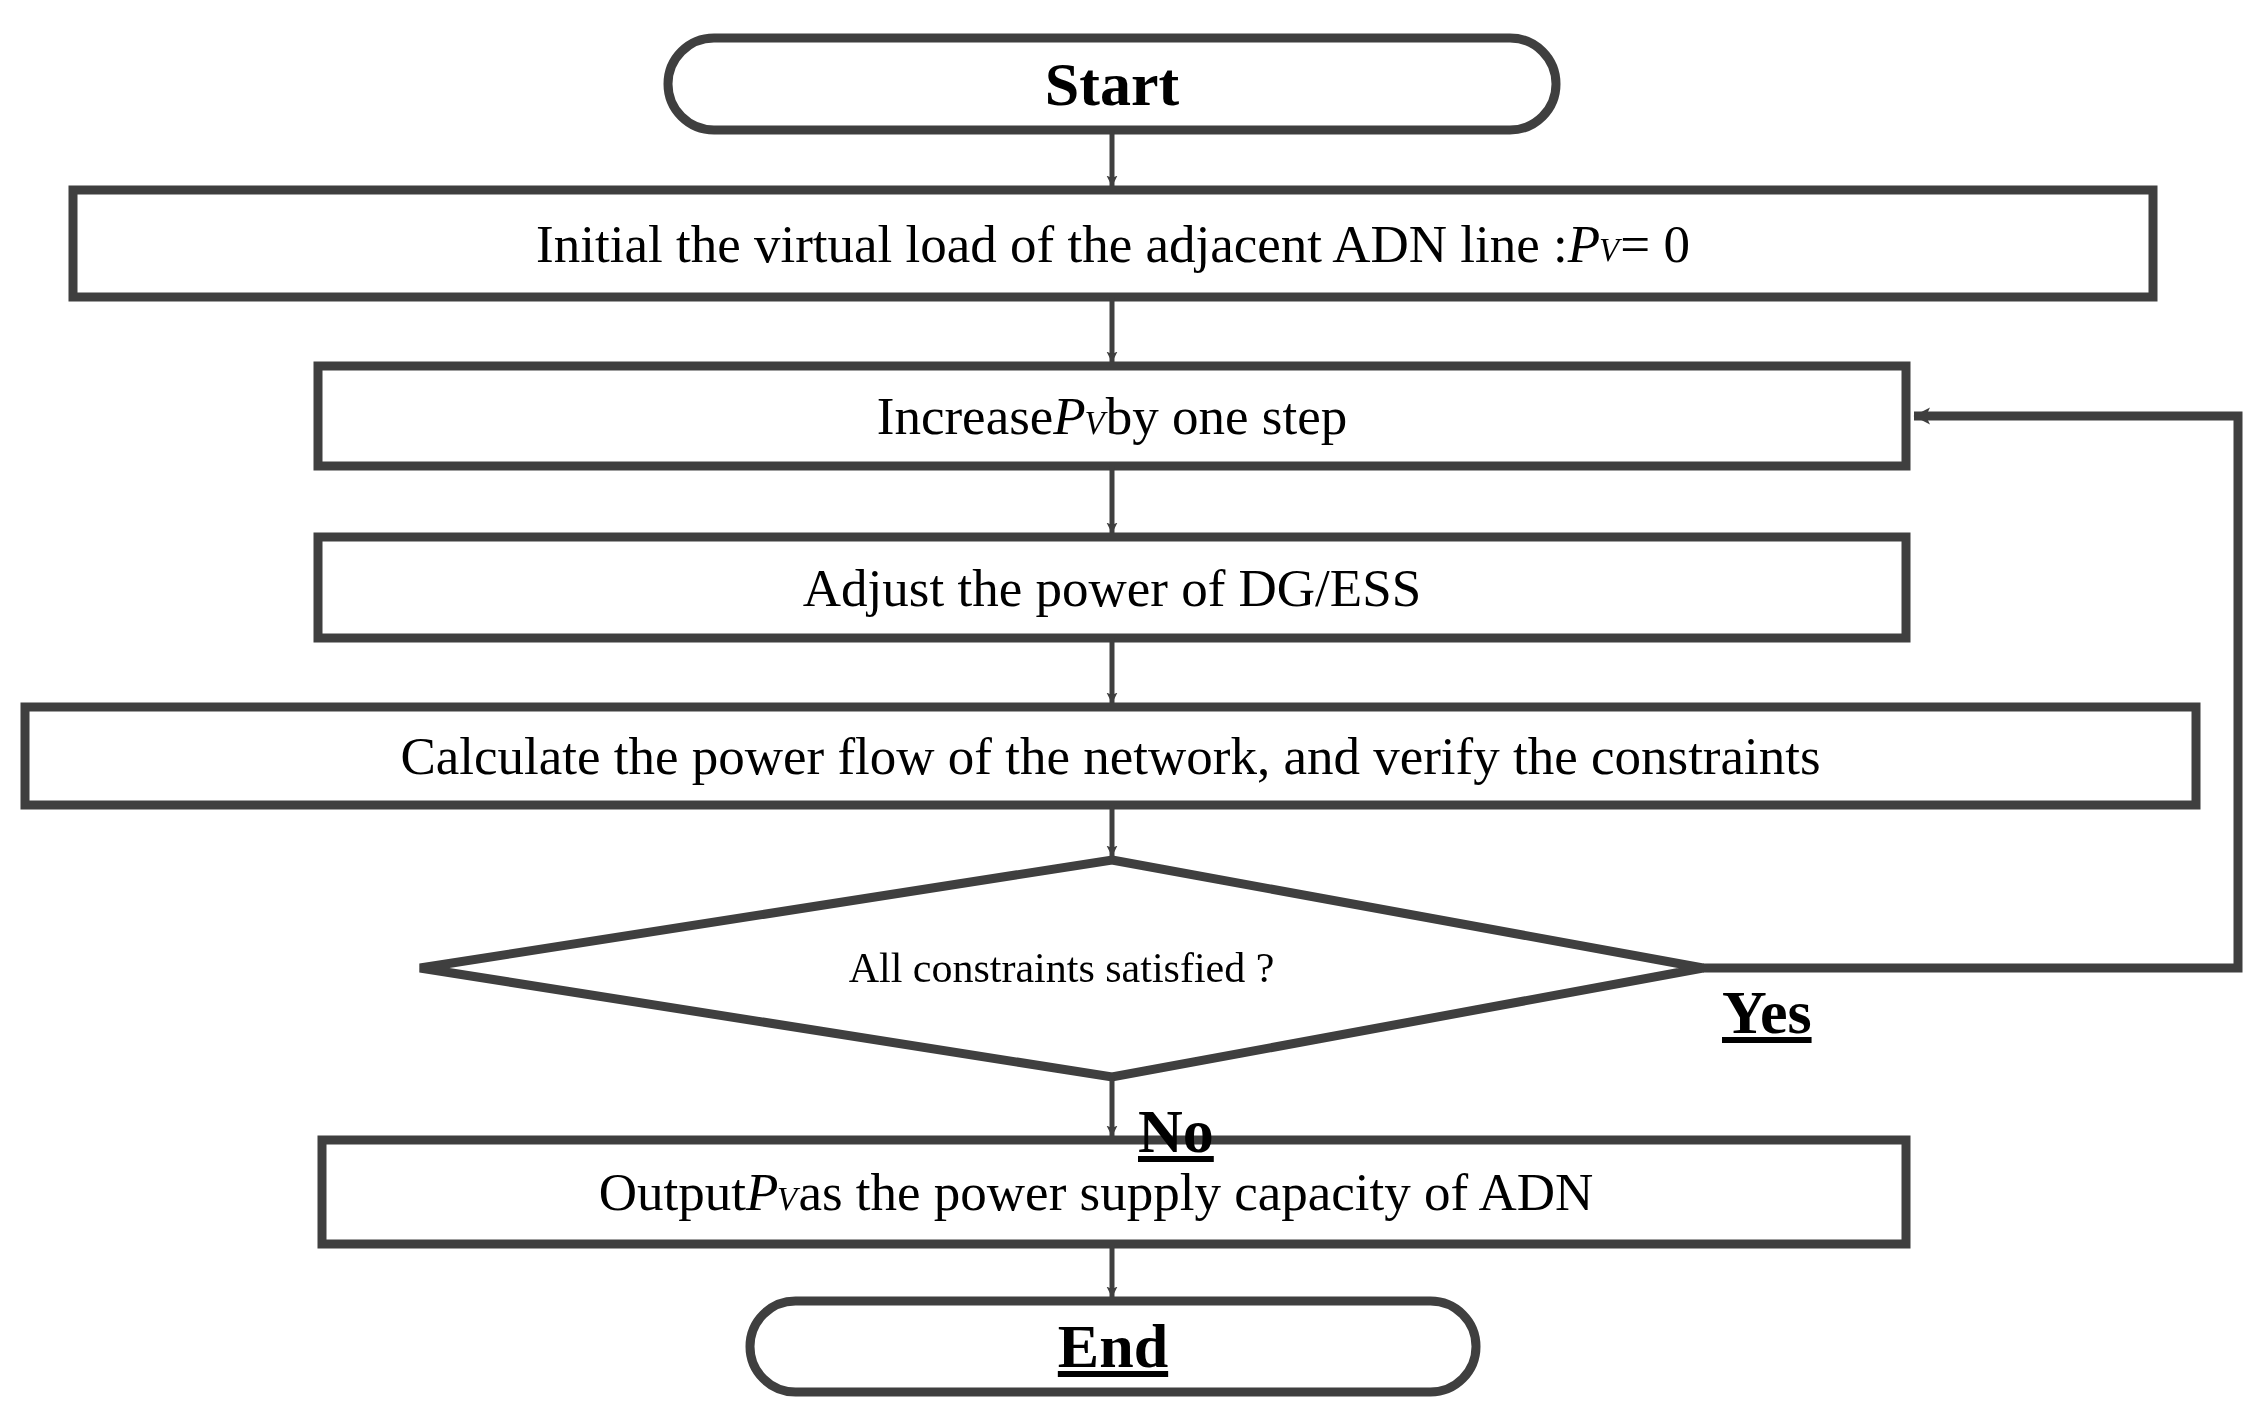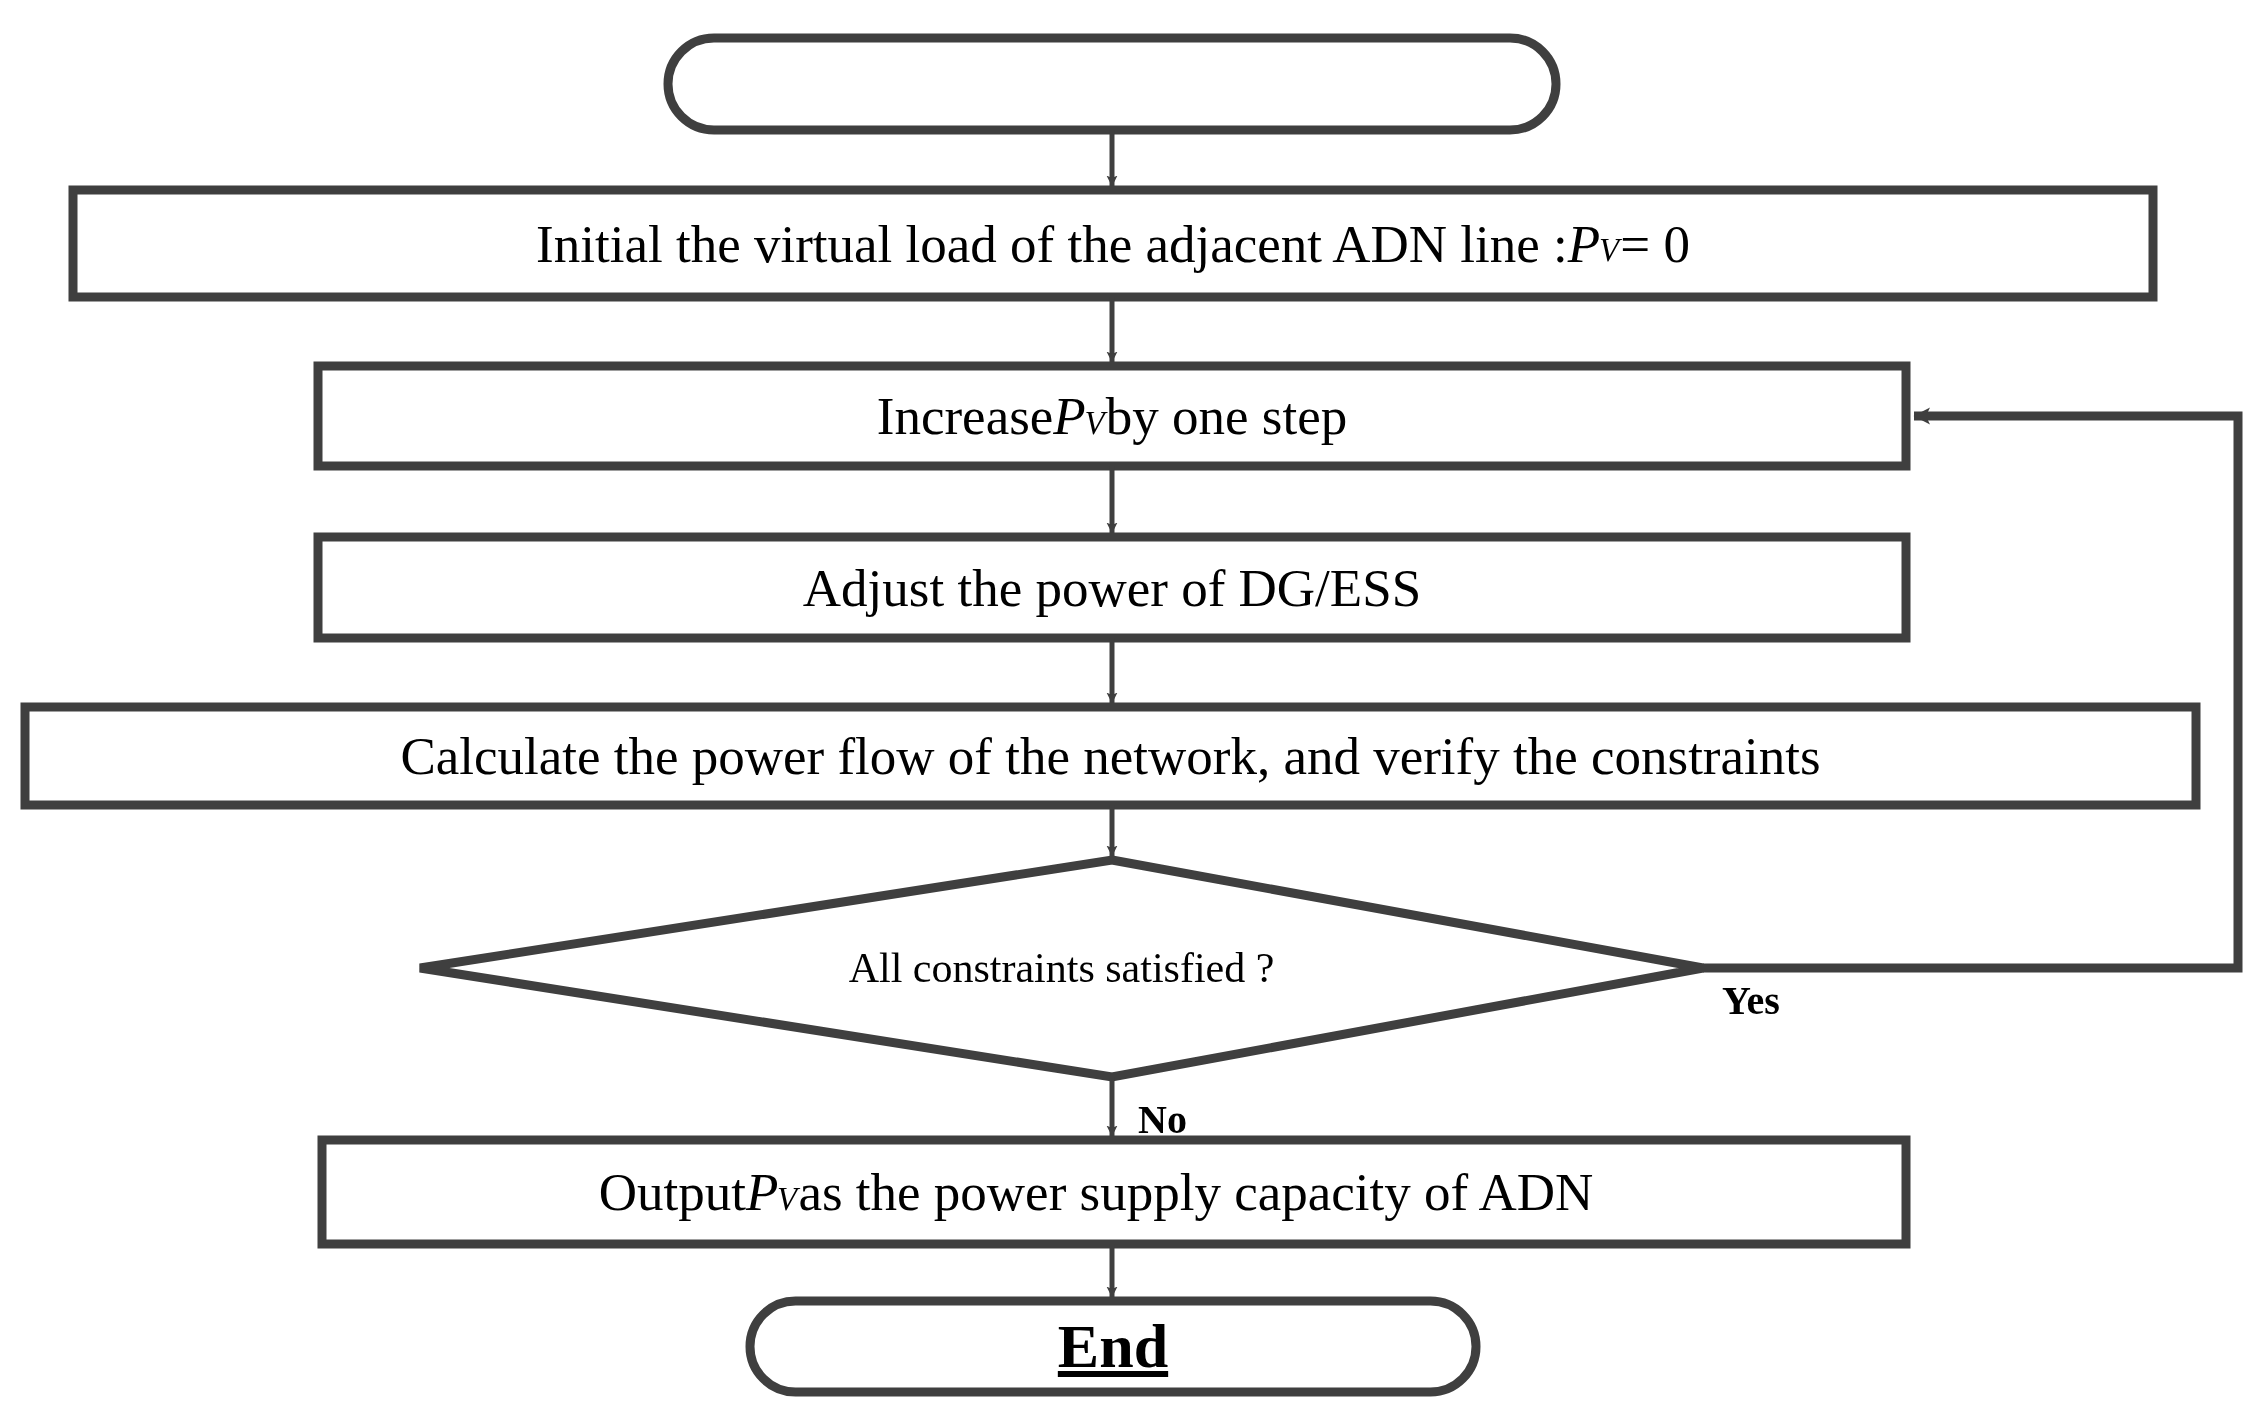--- a/index.html
+++ b/index.html
@@ -42,23 +42,24 @@
     font-size: 53px;
   }
   .decision-label {
     font-size: 42px;
   }
   .edge-label {
     position: absolute;
     color: #000000;
     font-family: "Liberation Serif", "DejaVu Serif", serif;
     font-weight: bold;
-    font-size: 40px;
+    font-size: 62px;
     white-space: nowrap;
     pointer-events: none;
+    text-decoration: underline;
   }
   .var {
     font-style: italic;
     font-family: "Liberation Serif", "DejaVu Serif", serif;
   }
   .sub {
     font-style: italic;
     font-size: 0.62em;
     vertical-align: sub;
     position: relative;
@@ -111,20 +112,21 @@
 
     <line x1="1112" y1="805" x2="1112" y2="856" stroke="#3f3f3f" stroke-width="5" marker-end="url(#arrow-thin)"></line>
 
     <line x1="1112" y1="1077" x2="1112" y2="1136" stroke="#3f3f3f" stroke-width="5" marker-end="url(#arrow-thin)"></line>
 
     <line x1="1112" y1="1244" x2="1112" y2="1297" stroke="#3f3f3f" stroke-width="5" marker-end="url(#arrow-thin)"></line>
 
     <path d="M 1703 968 L 2238 968 L 2238 416 L 1914 416" fill="none" stroke="#3f3f3f" stroke-width="9" stroke-linejoin="miter" marker-end="url(#arrow-thick)"></path>
   </svg>
 
+  <div class="node-label terminator-label" style="left:668px; top:38px; width:888px; height:92px;">Start</div>
 
   <div class="node-label process-label" style="left:73px; top:190px; width:2080px; height:107px;">
     <span>Initial the virtual load of the adjacent ADN line : </span>
       <span class="var">P</span>
       <span class="sub">V</span>
       <span> = 0</span>
   </div>
 
   <div class="node-label process-label" style="left:318px; top:366px; width:1588px; height:100px;">
     <span>Increase </span>

